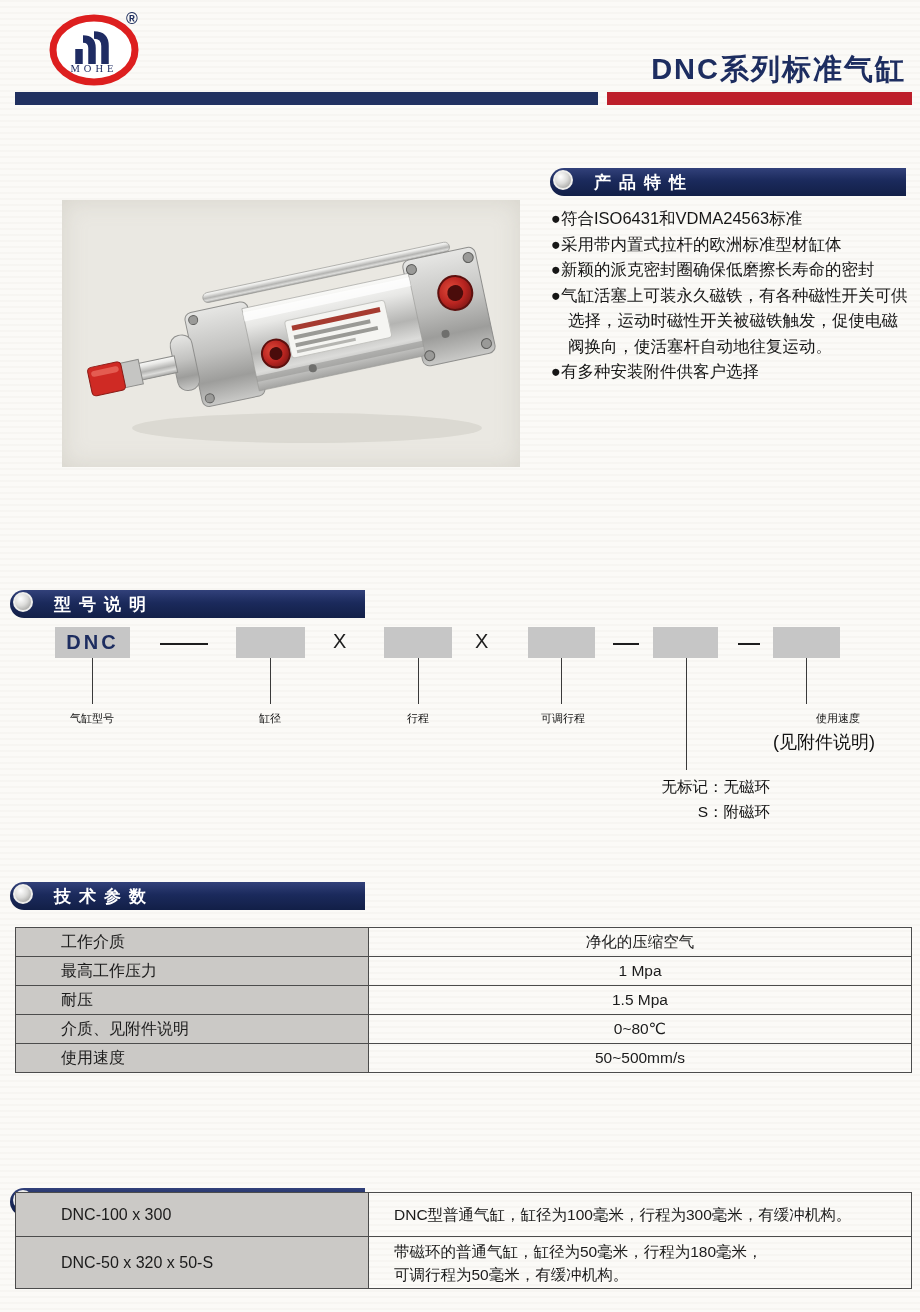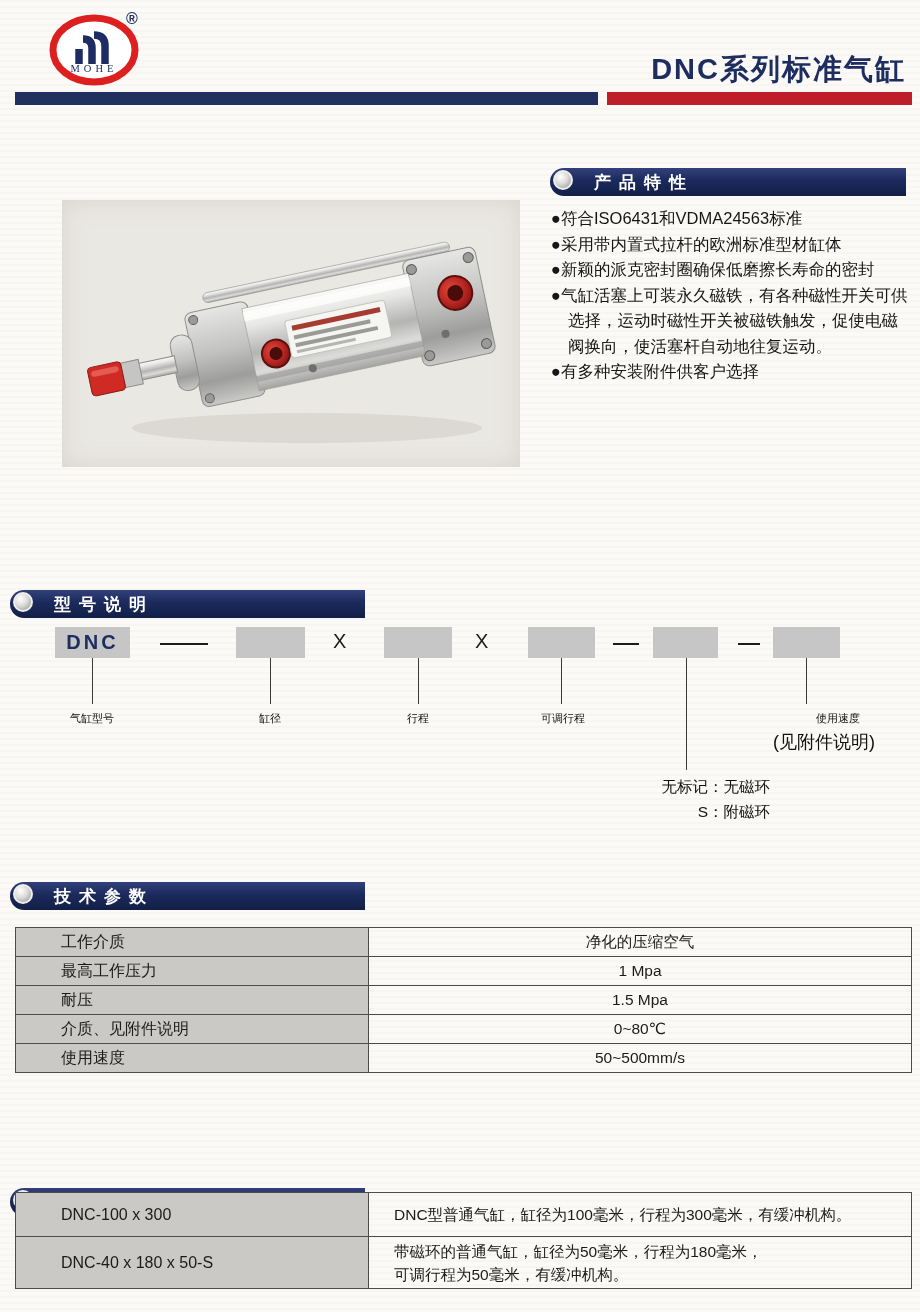--- a/index.html
+++ b/index.html
@@ -224,21 +224,21 @@
     <span class="sphere"></span>
     <span>型号示例</span>
   </div>
   <table class="abs ex-table">
     <tbody>
       <tr class="row-1">
         <td class="cell-label">DNC-100 x 300</td>
         <td class="cell-desc">DNC型普通气缸，缸径为100毫米，行程为300毫米，有缓冲机构。</td>
       </tr>
       <tr class="row-2">
-        <td class="cell-label">DNC-40 x 180 x 50-S</td>
+        <td class="cell-label">DNC-50 x 320 x 50-S</td>
         <td class="cell-desc">
           <div>带磁环的普通气缸，缸径为50毫米，行程为180毫米，</div>
           <div>可调行程为50毫米，有缓冲机构。</div>
         </td>
       </tr>
     </tbody>
   </table>
 
 </div>
 

